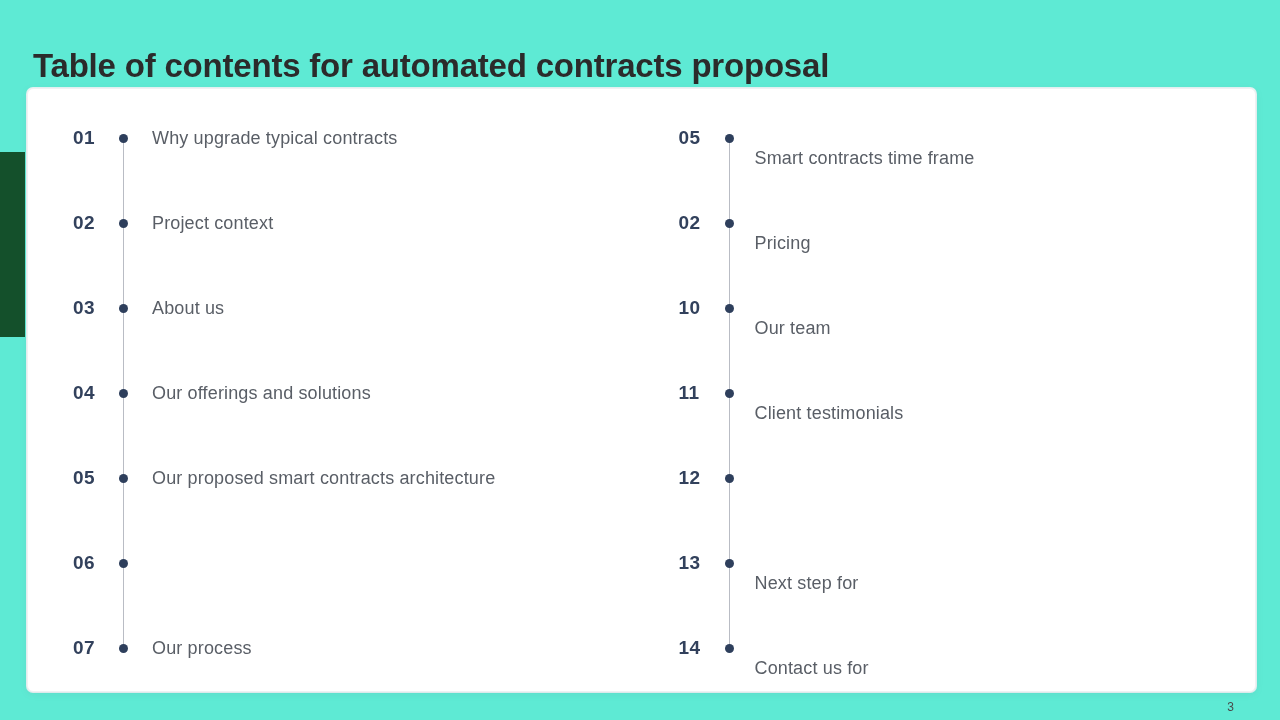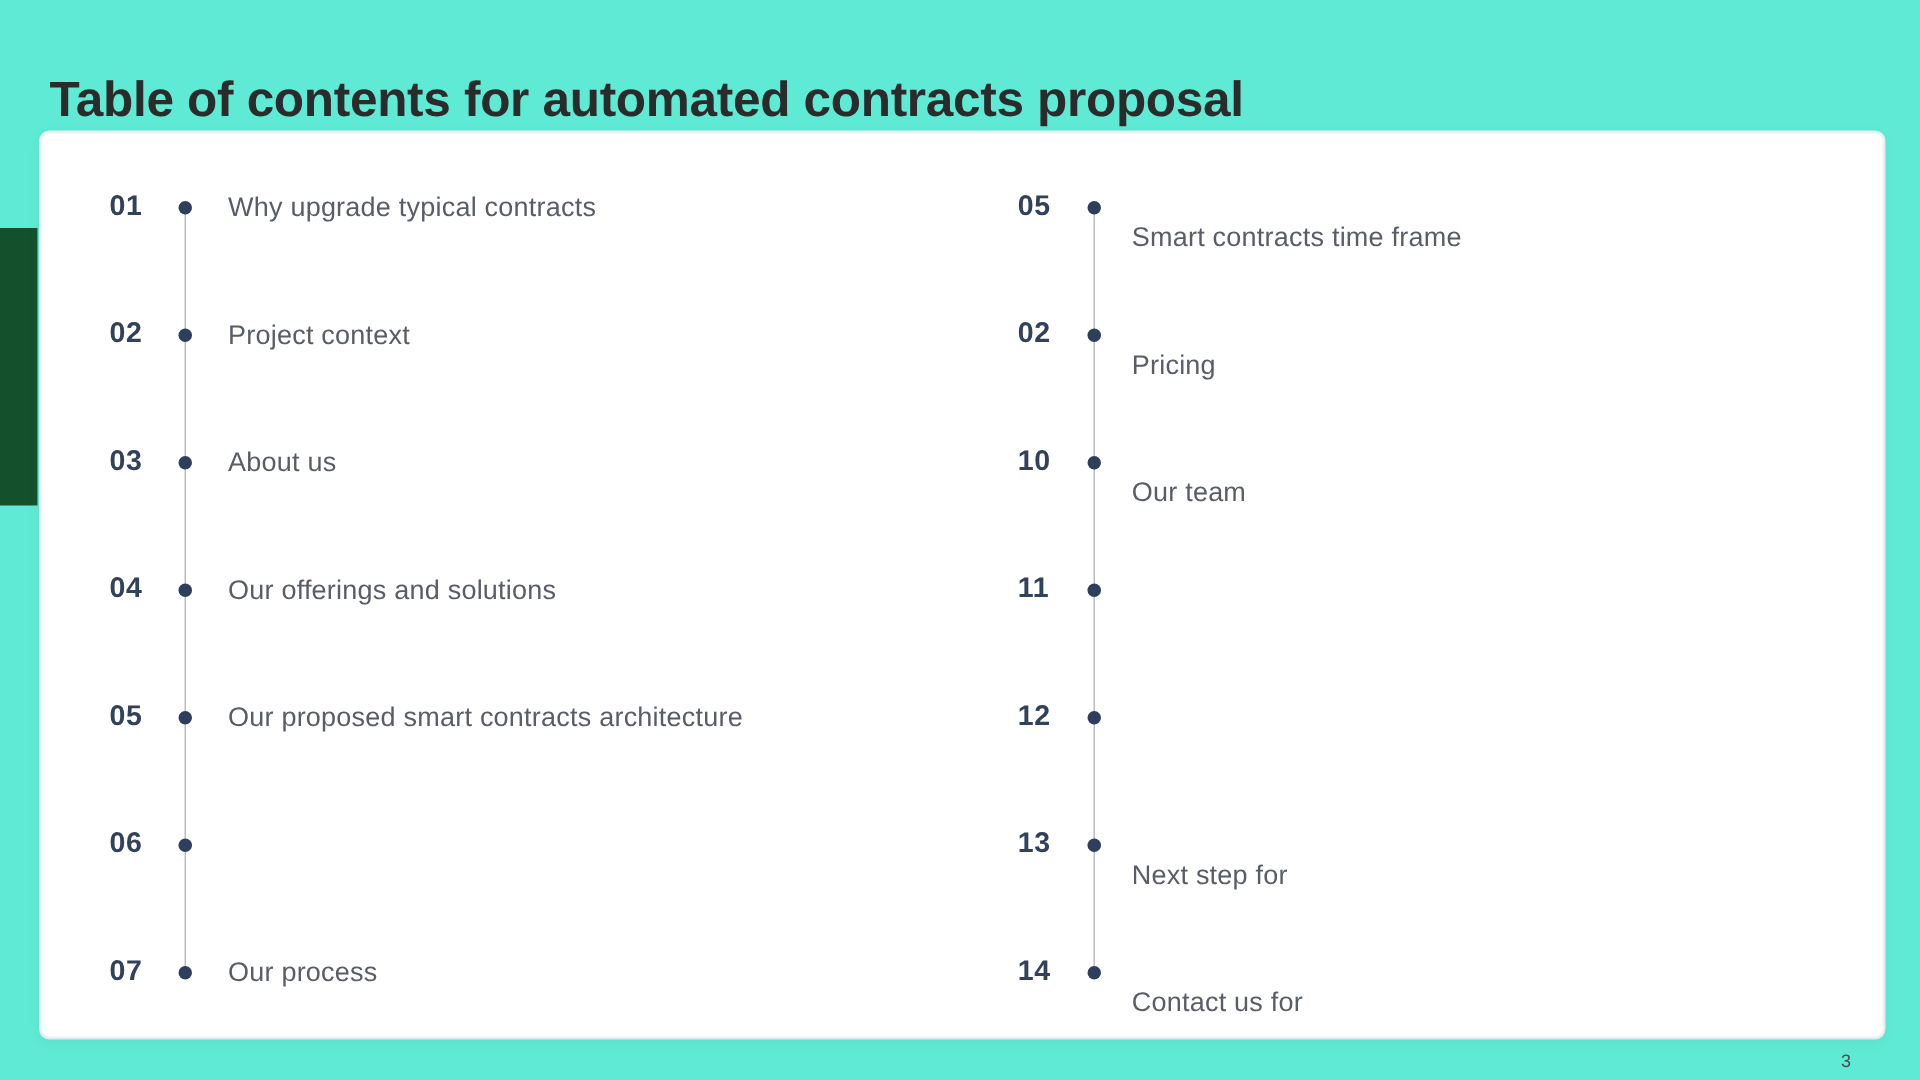--- a/index.html
+++ b/index.html
@@ -220,20 +220,21 @@
 
         <div class="toc-item row-2">
           <span class="item-num">10</span>
           <span class="item-dot"></span>
           <span class="item-label">Our team</span>
         </div>
 
         <div class="toc-item row-3">
           <span class="item-num">11</span>
           <span class="item-dot"></span>
+          <span class="item-label">Client testimonials</span>
         </div>
 
         <div class="toc-item row-4">
           <span class="item-num">12</span>
           <span class="item-dot"></span>
         </div>
 
         <div class="toc-item row-5">
           <span class="item-num">13</span>
           <span class="item-dot"></span>

